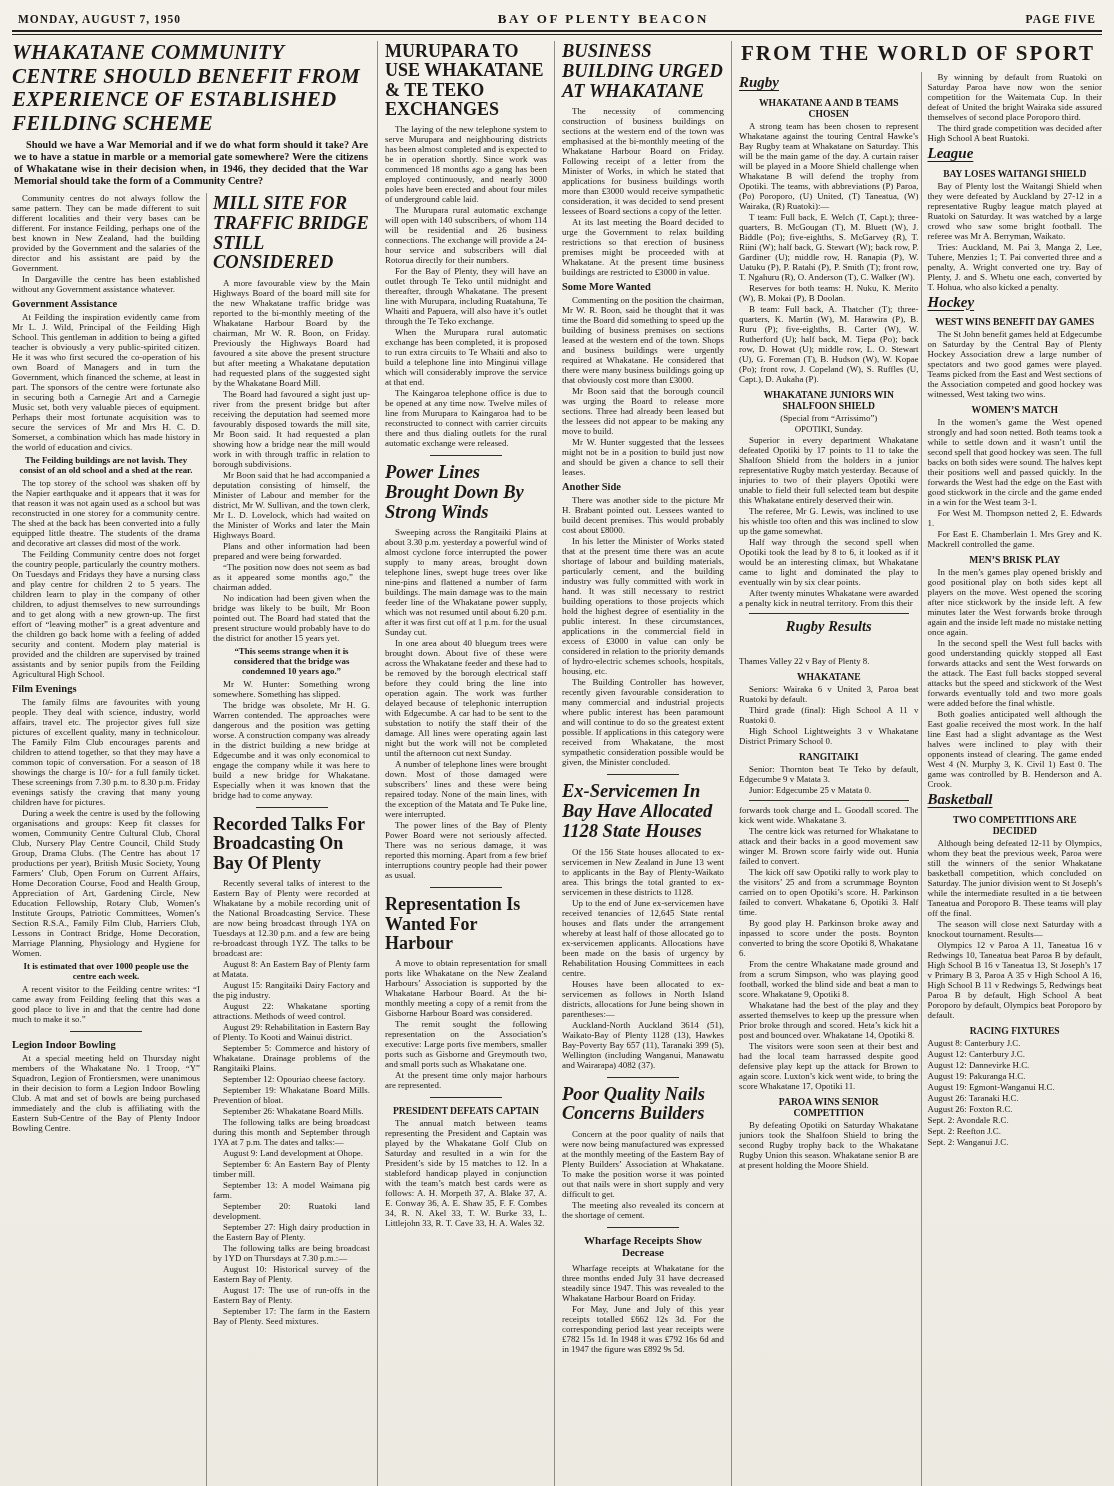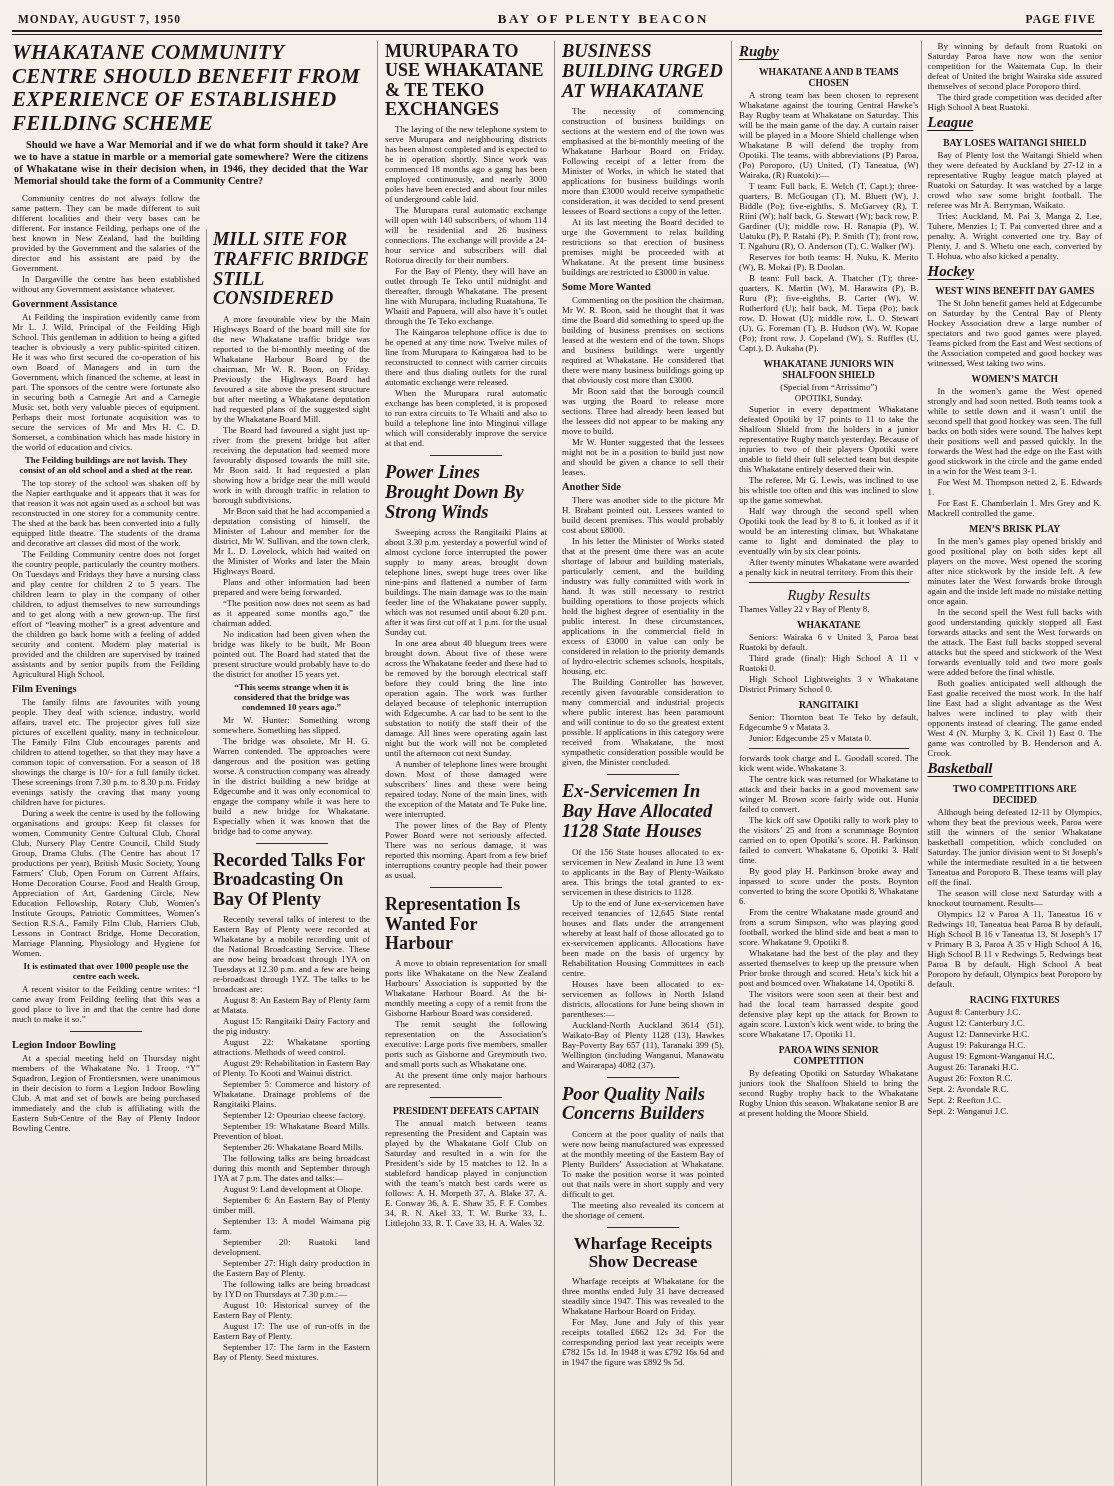--- a/index.html
+++ b/index.html
@@ -15,40 +15,40 @@
   
   .cols{display:flex;align-items:stretch;flex:1;overflow:hidden;}
   .colwrap{box-sizing:border-box;overflow:hidden;}
   .cols > .colwrap + .colwrap{border-left:1px solid #8e8c84;margin-left:7px;padding-left:7px;}
   .sec-left{width:358px;display:flex;flex-direction:column;}
   .c3{width:170px;}
   .c4{width:170px;}
   .sec-sport{flex:1;display:flex;flex-direction:column;}
   .lrow{display:flex;flex:1;overflow:hidden;}
   .lrow .c1{width:188px;overflow:hidden;}
-  .lrow .c2{flex:1;border-left:1px solid #8e8c84;margin-left:6px;padding-left:6px;overflow:hidden;margin-top:36px;}
+  .lrow .c2{flex:1;border-left:1px solid #8e8c84;margin-left:6px;padding-left:6px;overflow:hidden;}
   .srow{display:flex;flex:1;overflow:hidden;}
   .srow .c5{width:50%;box-sizing:border-box;overflow:hidden;padding-right:2px;}
   .srow .c6{width:50%;box-sizing:border-box;overflow:hidden;border-left:1px solid #8e8c84;padding-left:6px;}
   
   .p,.pn,.bj,.cen,.bc{font-size:8.9px;line-height:10px;margin:0 0 1px;}
   .p{text-align:justify;text-indent:10px;hyphens:auto;}
   .pn{text-align:justify;hyphens:auto;}
   .bc{font-weight:bold;text-align:center;margin:3px 6px;}
   .cen{text-align:center;}
   .sub{font-weight:bold;font-size:10.5px;line-height:12px;margin:4px 0 2px;}
   .subc{font-weight:bold;font-size:9.6px;line-height:11px;text-align:center;margin:5px 4px 2px;}
   .rule{width:72px;border-top:1px solid #2f2e2b;margin:7px auto;}
   .ruleF{border-top:1px solid #2f2e2b;margin:5px 10px 4px;}
   .hl-it{font-weight:bold;font-style:italic;font-size:18.5px;line-height:1.07;margin:1px 0 5px;}
   .hl{font-weight:bold;font-size:18px;line-height:1.07;margin:1px 0 5px;}
-  .hlc{font-weight:bold;font-size:17px;line-height:1.07;margin:2px 0 4px;text-align:center;}
+  .hlc{font-weight:bold;font-size:11px;line-height:1.07;margin:2px 0 4px;text-align:center;}
   .secit{font-weight:bold;font-style:italic;font-size:15px;line-height:1.1;margin:2px 0 6px;
          text-decoration:underline;text-underline-offset:3px;}
-  .resh{font-weight:normal;font-style:italic;font-size:14.5px;text-align:center;margin:1px 0 0;}
+  .resh{font-weight:bold;font-style:italic;font-size:14.5px;text-align:center;margin:1px 0 21px;}
   
   .mainhl{font-weight:bold;font-style:italic;font-size:21px;line-height:1.12;letter-spacing:.3px;margin:0 0 4px;}
   .byline{text-align:center;font-size:9.6px;line-height:11px;margin:0 14px 4px;}
   .lead{font-weight:bold;font-size:10.3px;line-height:12px;text-align:justify;text-indent:12px;margin:0 2px 6px;}
   .sporthdr{font-weight:bold;font-size:21px;letter-spacing:2px;text-align:left;margin:0 0 6px;padding-left:2px;}
 </style>
 </head>
 <body>
 
 <div class="page">
@@ -117,22 +117,22 @@
             <div class="p">September 17: The farm in the Eastern Bay of Plenty. Seed mixtures.</div>
           </div>
       </div>
     </section>
 
     <div class="colwrap c3">
         <div class="hl">MURUPARA TO USE WHAKATANE &amp; TE TEKO EXCHANGES</div>
         <div class="p">The laying of the new telephone system to serve Murupara and neighbouring districts has been almost completed and is expected to be in operation shortly. Since work was commenced 18 months ago a gang has been employed continuously, and nearly 3000 poles have been erected and about four miles of underground cable laid.</div>
         <div class="p">The Murupara rural automatic exchange will open with 140 subscribers, of whom 114 will be residential and 26 business connections. The exchange will provide a 24-hour service and subscribers will dial Rotorua directly for their numbers.</div>
         <div class="p">For the Bay of Plenty, they will have an outlet through Te Teko until midnight and thereafter, through Whakatane. The present line with Murupara, including Ruatahuna, Te Whaiti and Papuera, will also have it’s outlet through the Te Teko exchange.</div>
+        <div class="p">When the Murupara rural automatic exchange has been completed, it is proposed to run extra circuits to Te Whaiti and also to build a telephone line into Minginui village which will considerably improve the service at that end.</div>
         <div class="p">The Kaingaroa telephone office is due to be opened at any time now. Twelve miles of line from Murupara to Kaingaroa had to be reconstructed to connect with carrier circuits there and thus dialing outlets for the rural automatic exchange were released.</div>
-        <div class="p">When the Murupara rural automatic exchange has been completed, it is proposed to run extra circuits to Te Whaiti and also to build a telephone line into Minginui village which will considerably improve the service at that end.</div>
         <div class="rule"></div>
         <div class="hl-it">Power Lines Brought Down By Strong Winds</div>
         <div class="p">Sweeping across the Rangitaiki Plains at about 3.30 p.m. yesterday a powerful wind of almost cyclone force interrupted the power supply to many areas, brought down telephone lines, swept huge trees over like nine-pins and flattened a number of farm buildings. The main damage was to the main feeder line of the Whakatane power supply, which was not resumed until about 6.20 p.m. after it was first cut off at 1 p.m. for the usual Sunday cut.</div>
         <div class="p">In one area about 40 bluegum trees were brought down. About five of these were across the Whakatane feeder and these had to be removed by the borough electrical staff before they could bring the line into operation again. The work was further delayed because of telephonic interruption with Edgecumbe. A car had to be sent to the substation to notify the staff their of the damage. All lines were operating again last night but the work will not be completed until the afternoon cut next Sunday.</div>
         <div class="p">A number of telephone lines were brought down. Most of those damaged were subscribers’ lines and these were being repaired today. None of the main lines, with the exception of the Matata and Te Puke line, were interrupted.</div>
         <div class="p">The power lines of the Bay of Plenty Power Board were not seriously affected. There was no serious damage, it was reported this morning. Apart from a few brief interruptions country people had their power as usual.</div>
         <div class="rule"></div>
         <div class="hl">Representation Is Wanted For Harbour</div>
         <div class="p">A move to obtain representation for small ports like Whakatane on the New Zealand Harbours’ Association is supported by the Whakatane Harbour Board. At the bi-monthly meeting a copy of a remit from the Gisborne Harbour Board was considered.</div>
         <div class="p">The remit sought the following representation on the Association’s executive: Large ports five members, smaller ports such as Gisborne and Greymouth two, and small ports such as Whakatane one.</div>
@@ -164,20 +164,21 @@
         <div class="hl-it">Poor Quality Nails Concerns Builders</div>
         <div class="p">Concern at the poor quality of nails that were now being manufactured was expressed at the monthly meeting of the Eastern Bay of Plenty Builders’ Association at Whakatane. To make the position worse it was pointed out that nails were in short supply and very difficult to get.</div>
         <div class="p">The meeting also revealed its concern at the shortage of cement.</div>
         <div class="rule"></div>
         <div class="hlc">Wharfage Receipts Show Decrease</div>
         <div class="p">Wharfage receipts at Whakatane for the three months ended July 31 have decreased steadily since 1947. This was revealed to the Whakatane Harbour Board on Friday.</div>
         <div class="p">For May, June and July of this year receipts totalled £662 12s 3d. For the corresponding period last year receipts were £782 15s 1d. In 1948 it was £792 16s 6d and in 1947 the figure was £892 9s 5d.</div>
       </div>
 
     <section class="colwrap sec-sport">
+      <div class="sporthdr">FROM THE WORLD OF SPORT</div>
       <div class="srow">
         <div class="c5">
             <div class="secit">Rugby</div>
             <div class="subc">WHAKATANE A AND B TEAMS CHOSEN</div>
             <div class="p">A strong team has been chosen to represent Whakatane against the touring Central Hawke’s Bay Rugby team at Whakatane on Saturday. This will be the main game of the day. A curtain raiser will be played in a Moore Shield challenge when Whakatane B will defend the trophy from Opotiki. The teams, with abbreviations (P) Paroa, (Po) Poroporo, (U) United, (T) Taneatua, (W) Wairaka, (R) Ruatoki):—</div>
             <div class="p">T team: Full back, E. Welch (T, Capt.); three-quarters, B. McGougan (T), M. Bluett (W), J. Biddle (Po); five-eighths, S. McGarvey (R), T. Riini (W); half back, G. Stewart (W); back row, P. Gardiner (U); middle row, H. Ranapia (P), W. Uatuku (P), P. Ratahi (P), P. Smith (T); front row, T. Ngahuru (R), O. Anderson (T), C. Walker (W).</div>
             <div class="p">Reserves for both teams: H. Nuku, K. Merito (W), B. Mokai (P), B Doolan.</div>
             <div class="p">B team: Full back, A. Thatcher (T); three-quarters, K. Martin (W), M. Harawira (P), B. Ruru (P); five-eighths, B. Carter (W), W. Rutherford (U); half back, M. Tiepa (Po); back row, D. Howat (U); middle row, L. O. Stewart (U), G. Foreman (T), B. Hudson (W), W. Kopae (Po); front row, J. Copeland (W), S. Ruffles (U, Capt.), D. Aukaha (P).</div>
             <div class="subc">WHAKATANE JUNIORS WIN SHALFOON SHIELD</div>
             <div class="cen">(Special from “Arrissimo”)</div>

